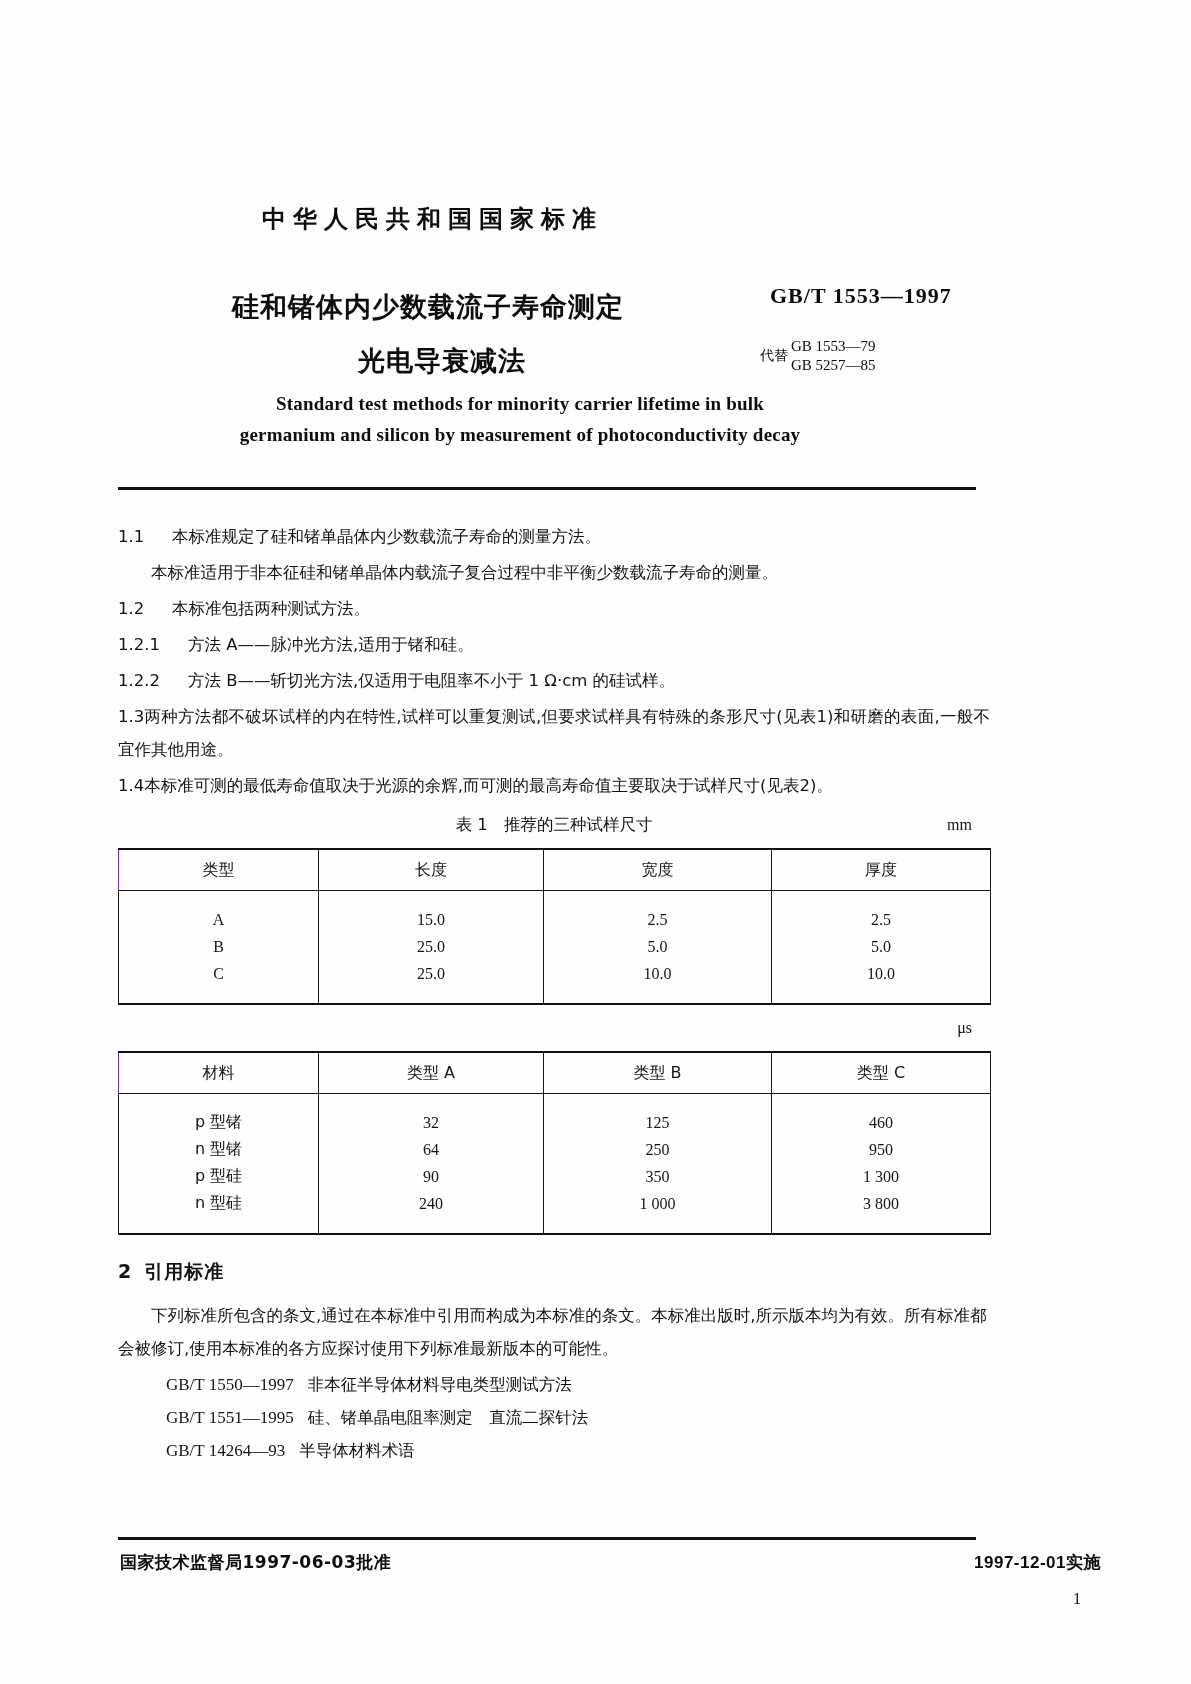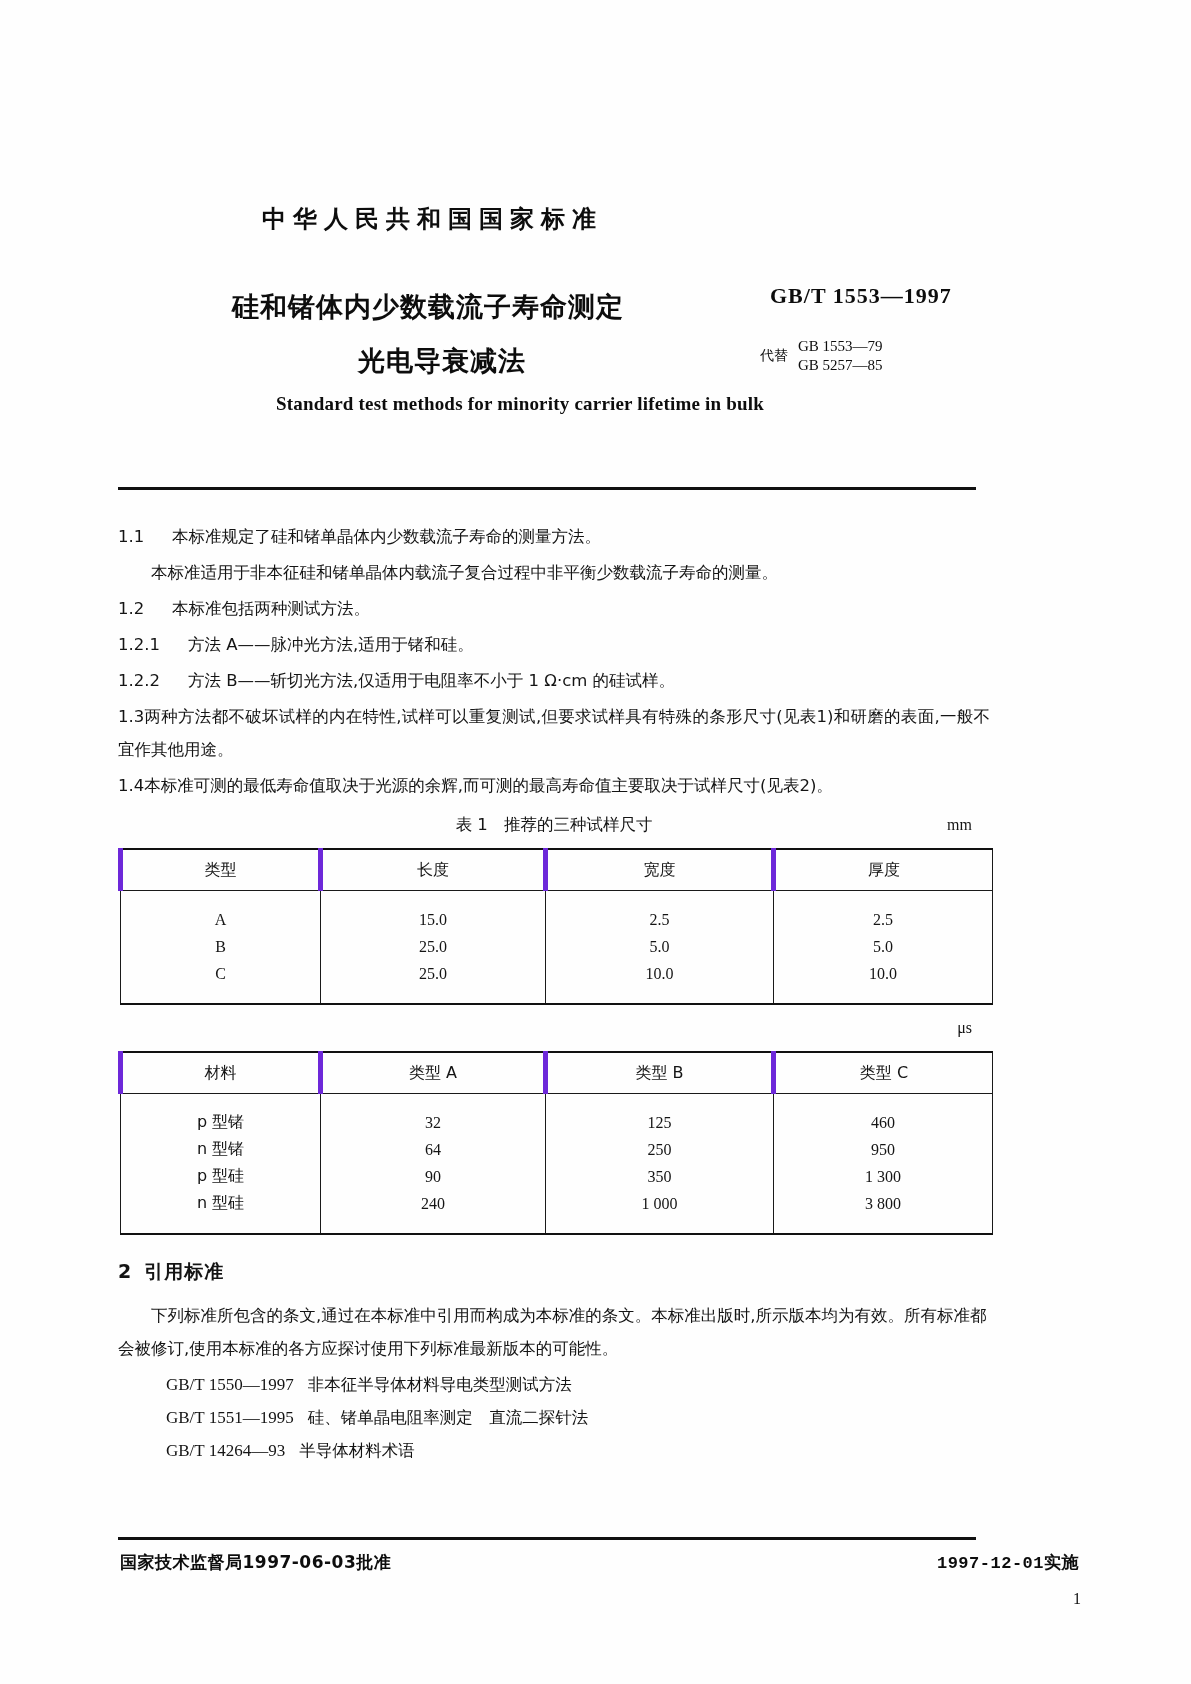--- a/index.html
+++ b/index.html
@@ -70,21 +70,20 @@
     white-space: nowrap;
     color: #0d0d0d;
   }
   .replaces {
     position: absolute;
     left: 760px;
     top: 337px;
     display: flex;
     align-items: center;
     white-space: nowrap;
-    gap: 7px;
   }
   .replaces-label {
     font-family: "DejaVu Sans", "Liberation Sans", sans-serif;
     font-size: 14px;
     margin-right: 3px;
     color: #0d0d0d;
   }
   .replaces-list {
     font-family: "Liberation Serif", "DejaVu Serif", serif;
     font-size: 15px;
@@ -199,21 +198,21 @@
   
   table.std {
     border-collapse: collapse;
     width: 872px;
     font-family: "Liberation Serif", "DejaVu Serif", serif;
     font-size: 16px;
     table-layout: fixed;
   }
   table.std th, table.std td {
     text-align: center;
-    border-left: 5px solid #6d28d9;
+    border-left: 1px solid #6d28d9;
     border-right: 1px solid #1a1a1a;
     padding: 0;
   }
   table.std thead th {
     font-family: "DejaVu Sans", "Liberation Sans", sans-serif;
     font-weight: normal;
     font-size: 16px;
     height: 40px;
     border-top: 2.5px solid #111111;
     border-bottom: 1px solid #1a1a1a;
@@ -252,23 +251,23 @@
     left: 120px;
     top: 1551px;
     font-family: "DejaVu Sans", "Liberation Sans", sans-serif;
     font-weight: bold;
     font-size: 17px;
     letter-spacing: 0.5px;
     color: #0d0d0d;
   }
   .footer-right {
     position: absolute;
-    right: 124px;
+    right: 102px;
     top: 1551px;
-    font-family: Liberation Mono, monospace;
+    font-family: Liberation Sans, sans-serif;
     font-weight: bold;
     font-size: 17px;
     letter-spacing: 0.5px;
     color: #0d0d0d;
   }
   .page-no {
     position: absolute;
     right: 122px;
     top: 1590px;
     font-family: "Liberation Serif", "DejaVu Serif", serif;
@@ -293,20 +292,21 @@
   <div class="replaces">
     <span class="replaces-label">代替</span>
     <span class="replaces-list">
       <div>GB 1553—79</div>
       <div>GB 5257—85</div>
     </span>
   </div>
 
   <div class="en-title">
     <div>Standard test methods for minority carrier lifetime in bulk</div>
+    <div>germanium and silicon by measurement of photoconductivity decay</div>
   </div>
 
   <div class="rule-top"></div>
 
   <div class="body">
 
 
     <div class="clause">
       <span class="cnum">1.1</span><span>本标准规定了硅和锗单晶体内少数载流子寿命的测量方法。</span>
     </div>

